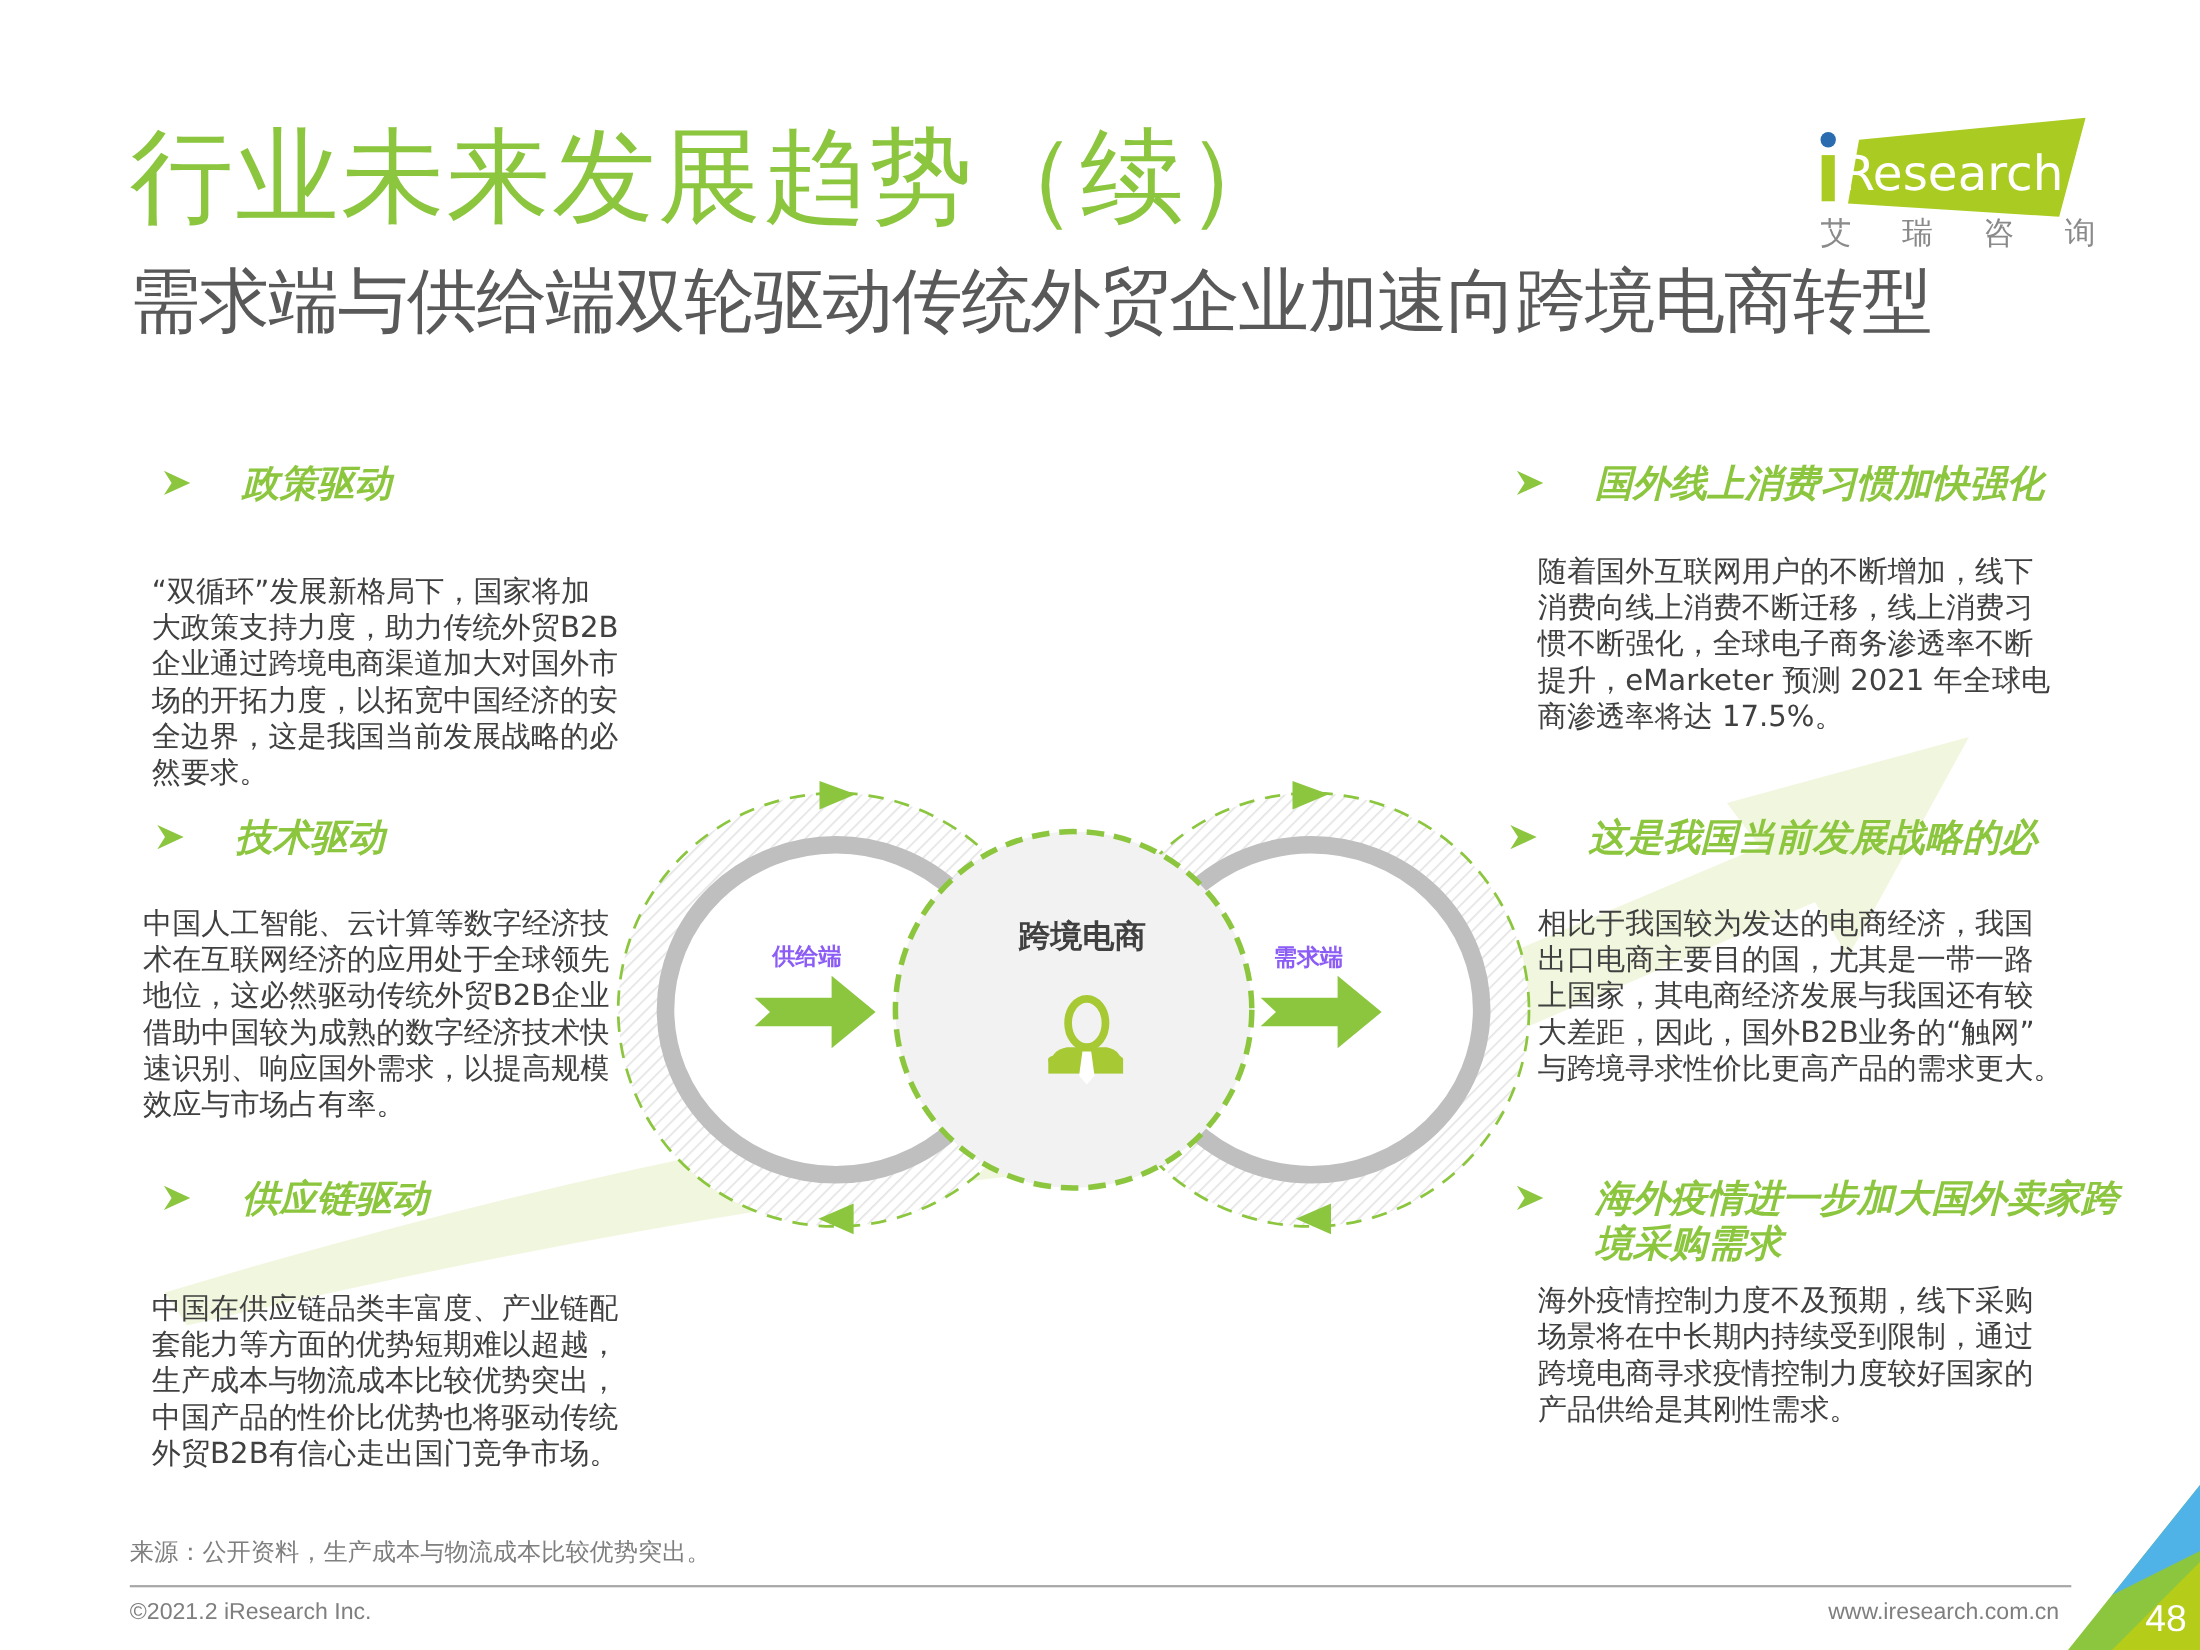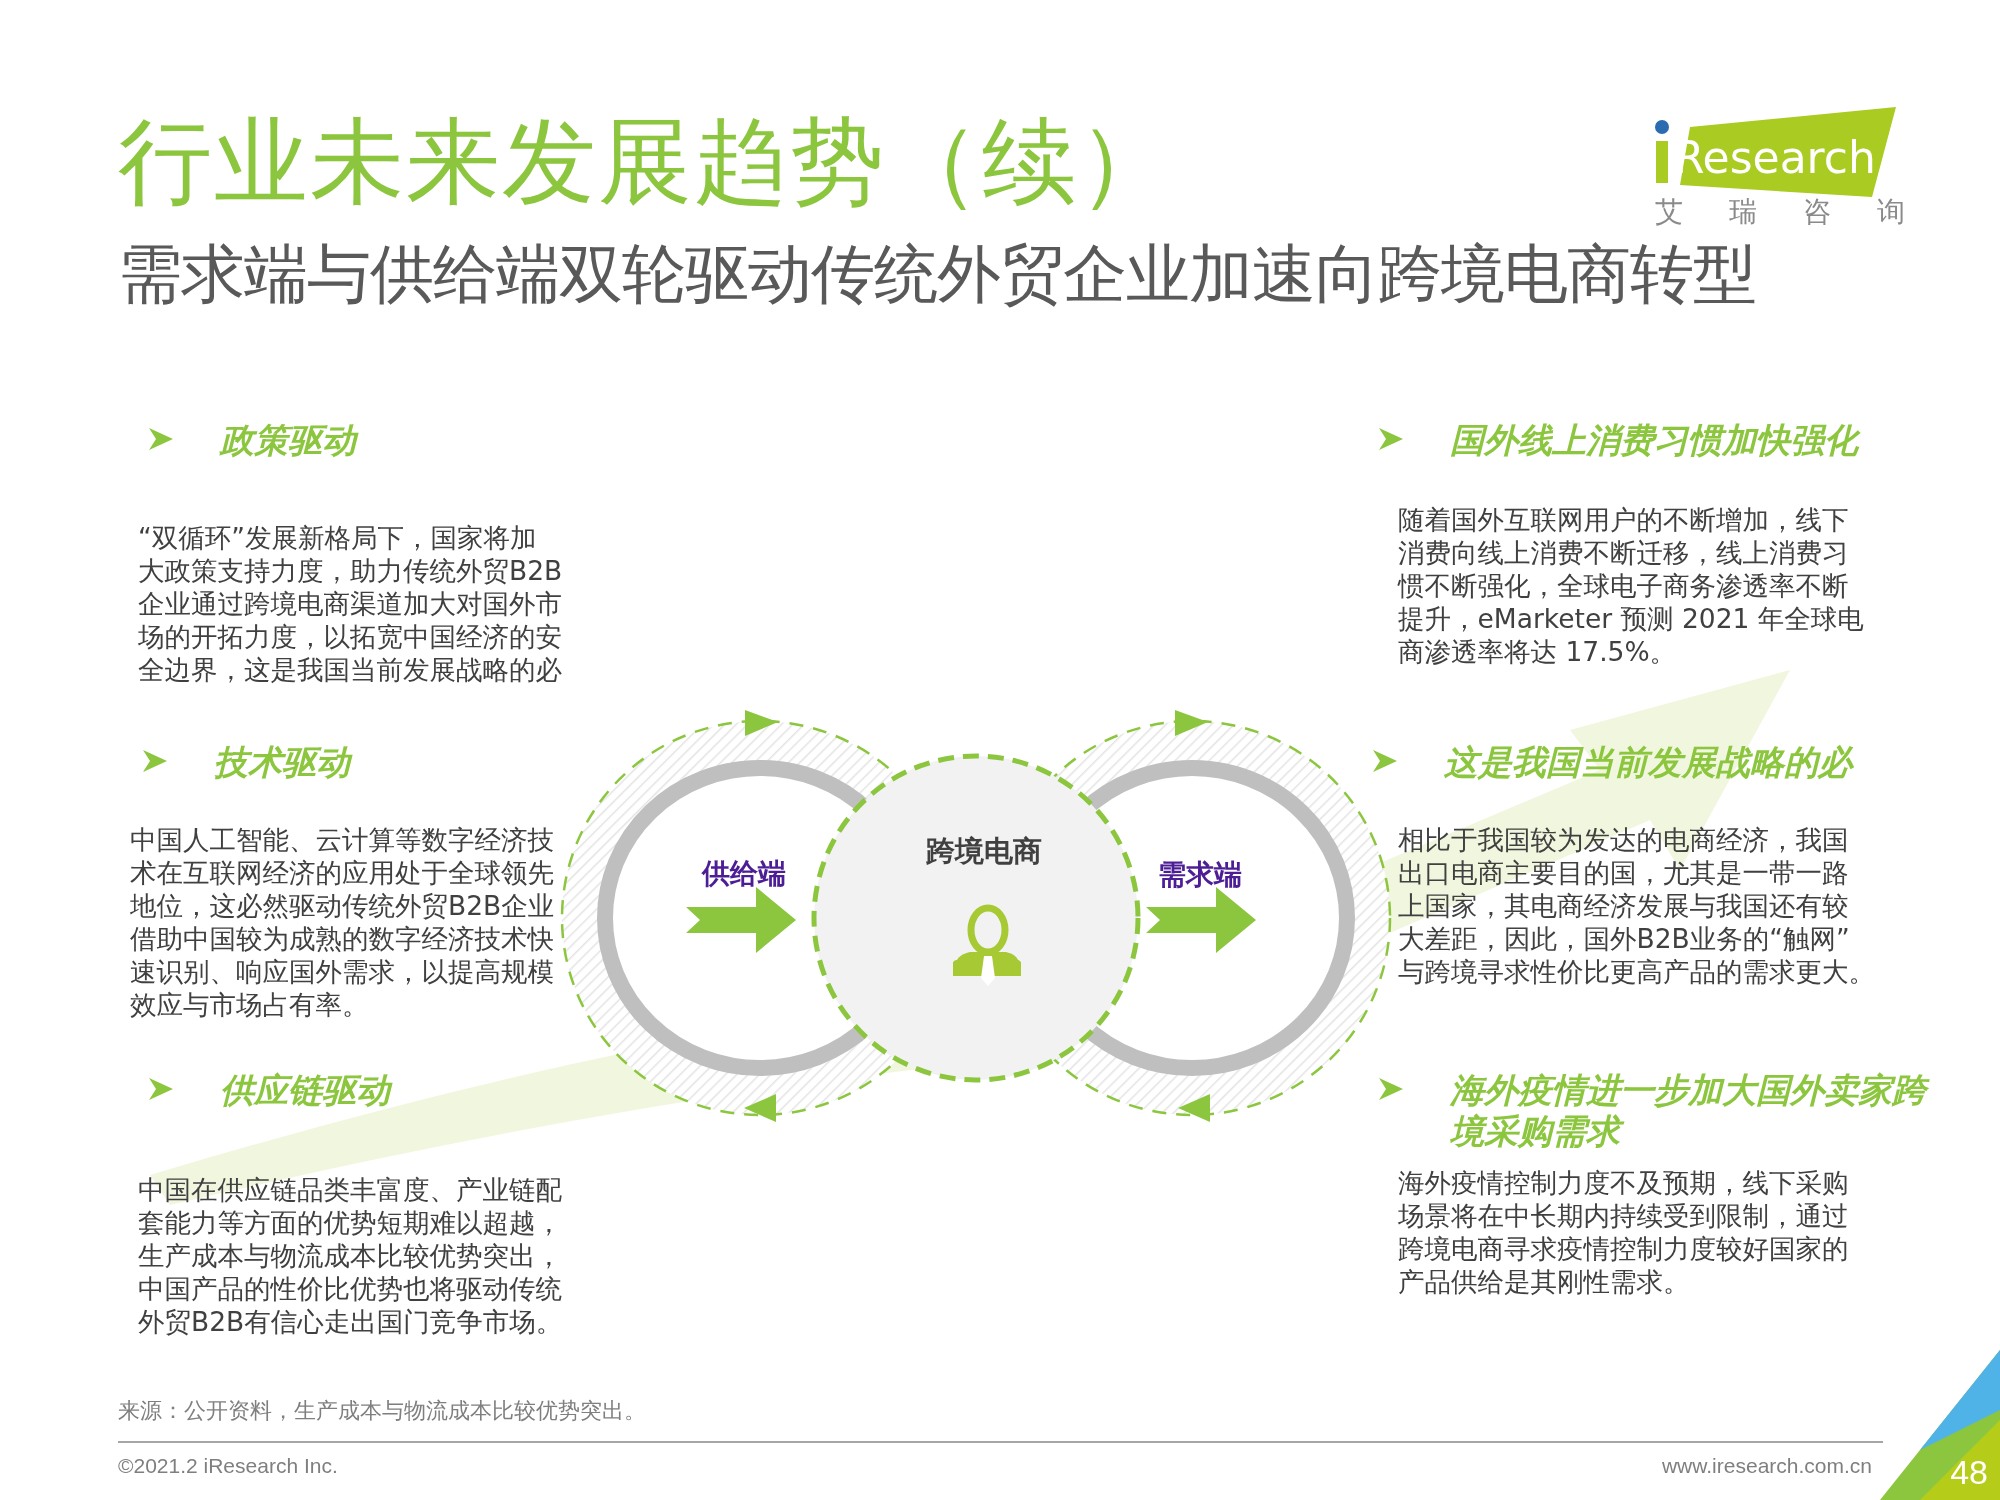--- a/index.html
+++ b/index.html
@@ -7,21 +7,21 @@
          font-family:"DejaVu Sans","Liberation Sans",sans-serif; }
   .abs { position:absolute; }
   .title { left:118px; top:108px; font-size:94px; color:#8cc63f; letter-spacing:2px; white-space:nowrap; line-height:1.15; }
   .subtitle { left:118px; top:238px; font-size:64px; color:#595959; white-space:nowrap; line-height:1.15; letter-spacing:-1px; }
   .logo { left:1650px; top:105px; width:260px; height:125px; }
   .logo-cn { left:1655px; top:193px; width:250px; display:flex; justify-content:space-between; font-size:28px; color:#8a8a8a; }
   .section-head { display:flex; align-items:flex-start; white-space:nowrap; }
   .bullet { width:26px; height:26px; margin-top:6px; margin-right:46px; flex:none; }
   .head-text { font-size:34px; font-weight:bold; color:#8cc63f; line-height:1.2;font-style:italic; }
   .body-text { font-size:26.5px; color:#404040; line-height:33px; }
-  .label-green { font-size:28px; font-weight:bold; color:#4c1d95; }
+  .label-green { font-size:21px; font-weight:bold; color:#8b5cf6; }
   .label-center { font-size:29px; font-weight:bold; color:#404040; }
   .source { left:118px; top:1396px; font-size:22px; color:#7f7f7f; white-space:nowrap; }
   .rule { left:118px; top:1441px; width:1765px; height:2px; background:#a6a6a6; }
   .copyright { left:118px; top:1454px; font-size:21px; color:#7f7f7f; font-family:"Liberation Sans",sans-serif; }
   .website { left:1640px; top:1454px; width:232px; text-align:right; font-size:21px; color:#7f7f7f; font-family:"Liberation Sans",sans-serif; }
   .corner { right:0; bottom:0; width:120px; height:150px; }
   .pagenum { right:12px; bottom:8px; font-size:34px; color:#ffffff; font-family:"Liberation Sans",sans-serif; }
 </style>
 </head>
 <body>
@@ -52,20 +52,21 @@
         <path d="M1 2 L25 13 L1 24 L8 13 Z" fill="#8cc63f"></path>
       </svg>
     <span class="head-text">政策驱动</span>
   </div>
   <div class="body-text" style="margin-top:60px;margin-left:-10px;">
     <div>“双循环”发展新格局下，国家将加</div>
     <div>大政策支持力度，助力传统外贸B2B</div>
     <div>企业通过跨境电商渠道加大对国外市</div>
     <div>场的开拓力度，以拓宽中国经济的安</div>
     <div>全边界，这是我国当前发展战略的必</div>
+    <div>然要求。</div>
   </div>
 </div>
 
 <div class="abs" style="left:142px;top:742px;width:460px;">
   <div class="section-head">
     <svg class="bullet" viewBox="0 0 26 26">
         <path d="M1 2 L25 13 L1 24 L8 13 Z" fill="#8cc63f"></path>
       </svg>
     <span class="head-text">技术驱动</span>
   </div>

